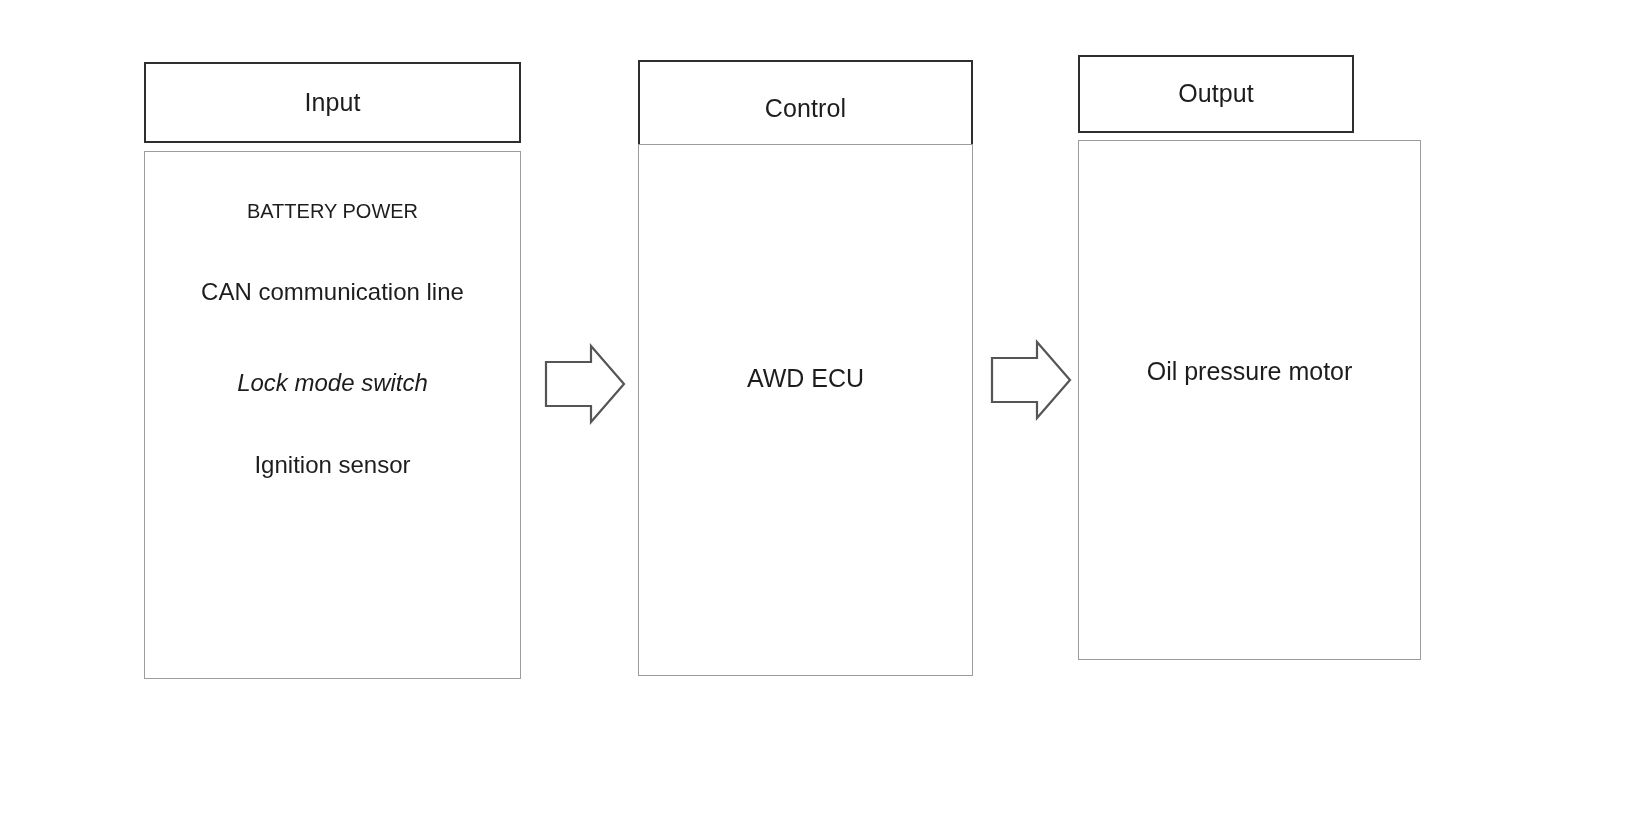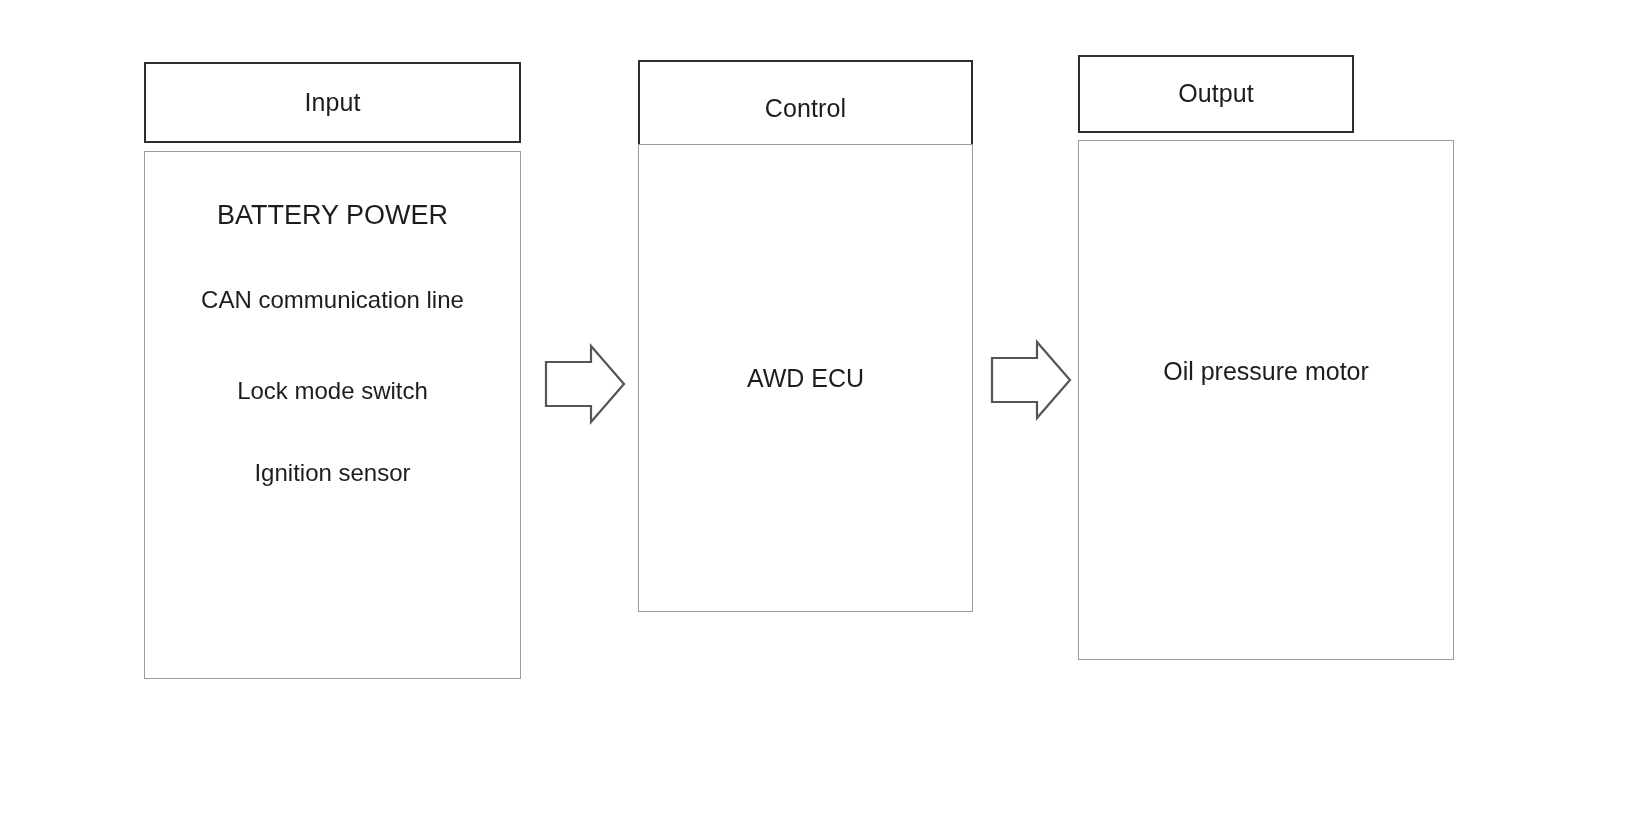--- a/index.html
+++ b/index.html
@@ -59,21 +59,21 @@
     align-items: center;
   }
   .input-item {
     text-align: center;
     color: #1d1d1d;
     width: 100%;
     box-sizing: border-box;
     padding: 0 12px;
   }
   .input-item.em {
-    font-size: 27px;
+    font-size: 20px;
   }
   .input-item.norm {
     font-size: 24px;
     line-height: 1.28;
   }
 
   
   .body-center-label {
     position: absolute;
     left: 0;
@@ -104,54 +104,54 @@
 
       <div class="input-list" style="top:48px;">
 
         <div class="input-item em" style="margin-bottom:54px;">BATTERY POWER</div>
 
 
         <div class="input-item norm" style="margin-bottom:16px;">
           <div>CAN communication line</div>
         </div>
 
-        <div class="input-item norm" style="margin-top:44px; margin-bottom:52px;">Lock mode switch</div>
+        <div class="input-item norm" style="margin-top:44px; margin-bottom:52px;font-style:italic;">Lock mode switch</div>
 
         <div class="input-item norm">Ignition sensor</div>
       </div>
     </div>
   </div>
 
   <div class="arrow" style="left:545px; top:340px; width:80px; height:88px;">
     <svg width="80" height="88" viewBox="0 0 80 88" aria-hidden="true">
       <polygon points="1,22 46,22 46,6 79,44 46,82 46,66 1,66" fill="#ffffff" stroke="#555555" stroke-width="2.2" stroke-linejoin="miter"></polygon>
     </svg>
   </div>
 
   <div class="col">
 
     <div class="box-header" style="left:638px; top:60px; width:335px; height:98px;">
       <span class="hdr-label">Control</span>
     </div>
 
-    <div class="box-body" style="left:638px; top:144px; width:335px; height:468px;">
+    <div class="box-body" style="left:638px; top:144px; width:335px; height:532px;">
       <div class="body-center-label" style="top:219px;">AWD ECU</div>
     </div>
   </div>
 
   <div class="arrow" style="left:991px; top:336px; width:80px; height:88px;">
     <svg width="80" height="88" viewBox="0 0 80 88" aria-hidden="true">
       <polygon points="1,22 46,22 46,6 79,44 46,82 46,66 1,66" fill="#ffffff" stroke="#555555" stroke-width="2.2" stroke-linejoin="miter"></polygon>
     </svg>
   </div>
 
   <div class="col">
 
     <div class="box-header" style="left:1078px; top:55px; width:276px; height:78px;">
       <span class="hdr-label">Output</span>
     </div>
 
-    <div class="box-body" style="left:1078px; top:140px; width:376px; height:520px;padding-left:40px;">
+    <div class="box-body" style="left:1078px; top:140px; width:343px; height:520px;padding-left:40px;">
       <div class="body-center-label" style="top:216px;">Oil pressure motor</div>
     </div>
   </div>
 
 </div>
 
 </body></html>

